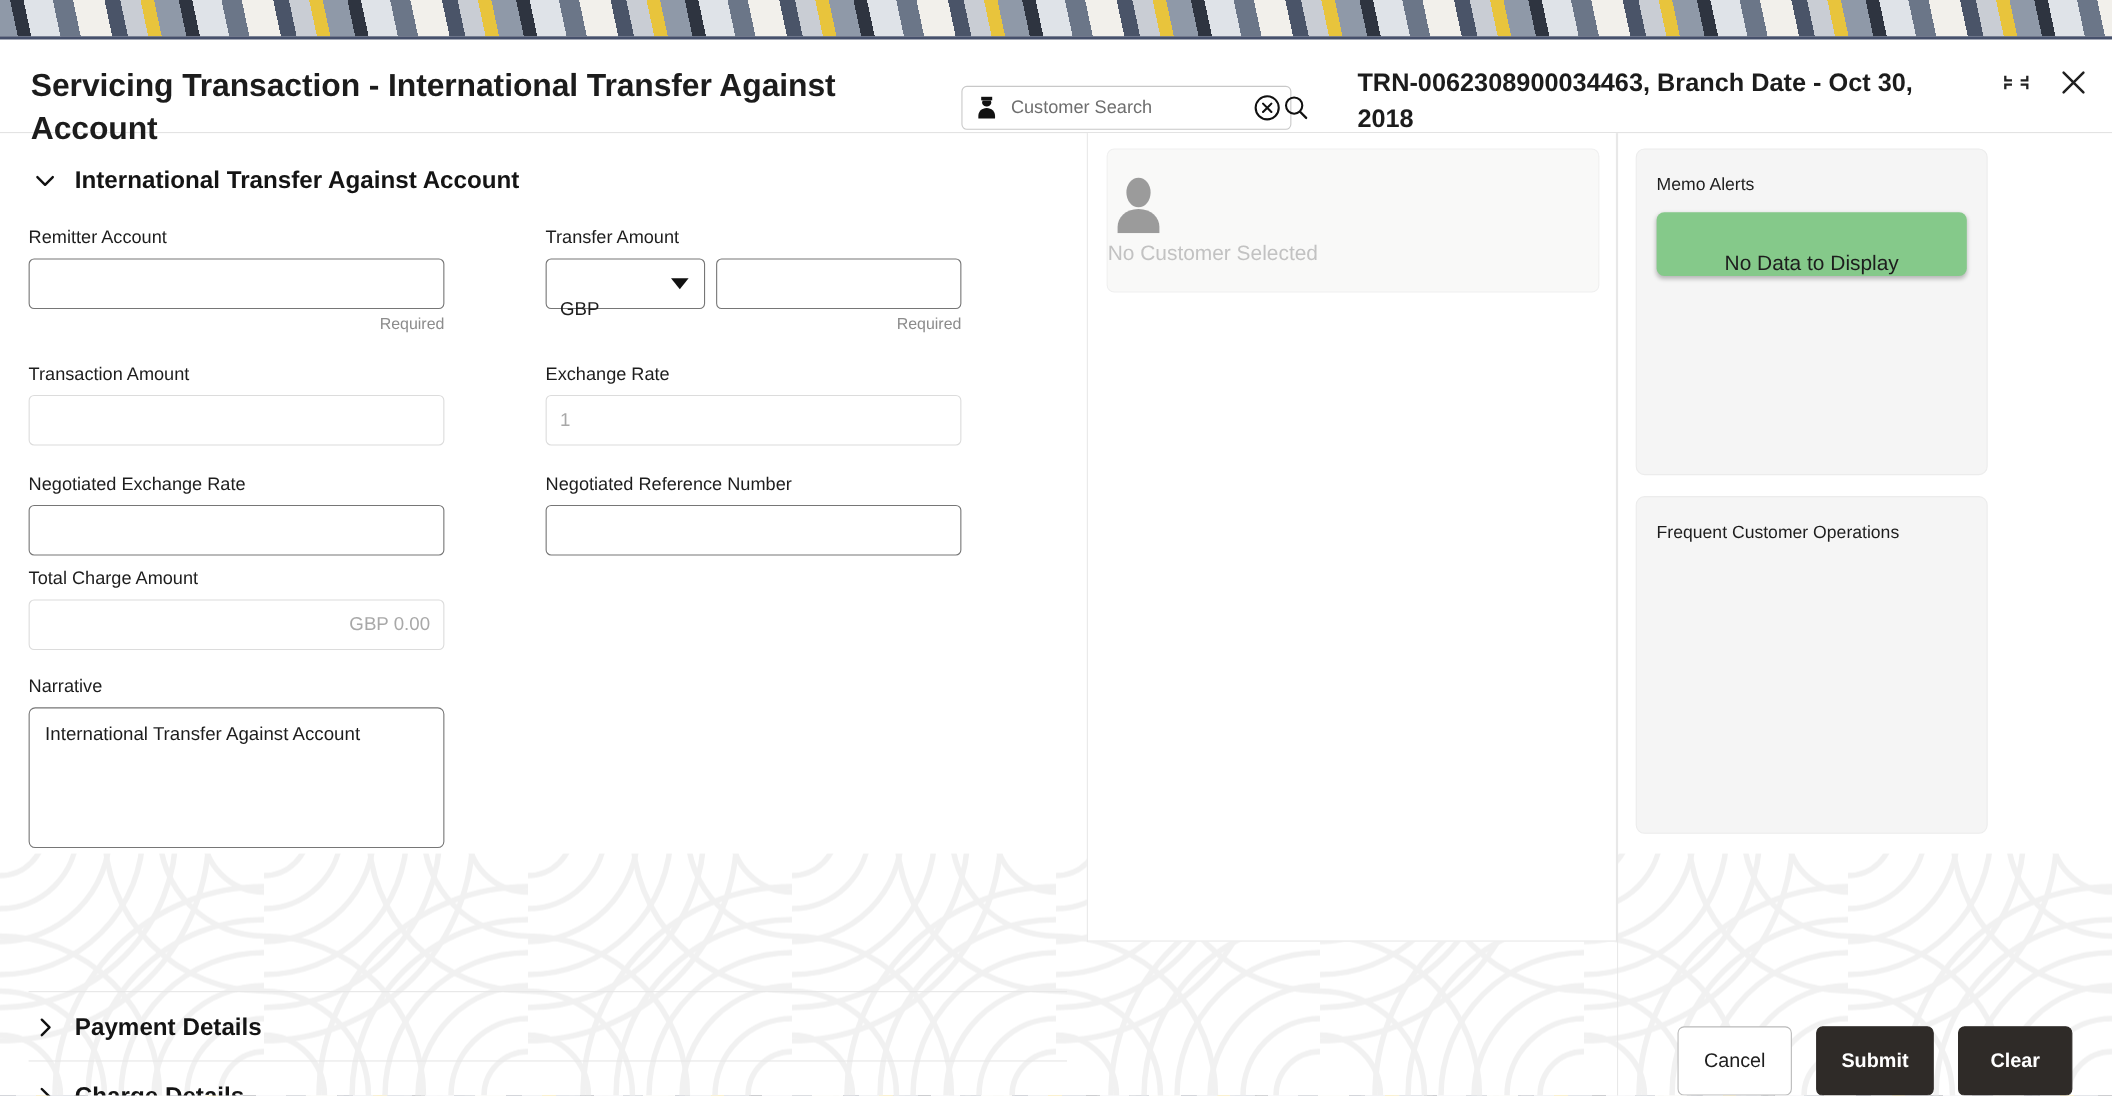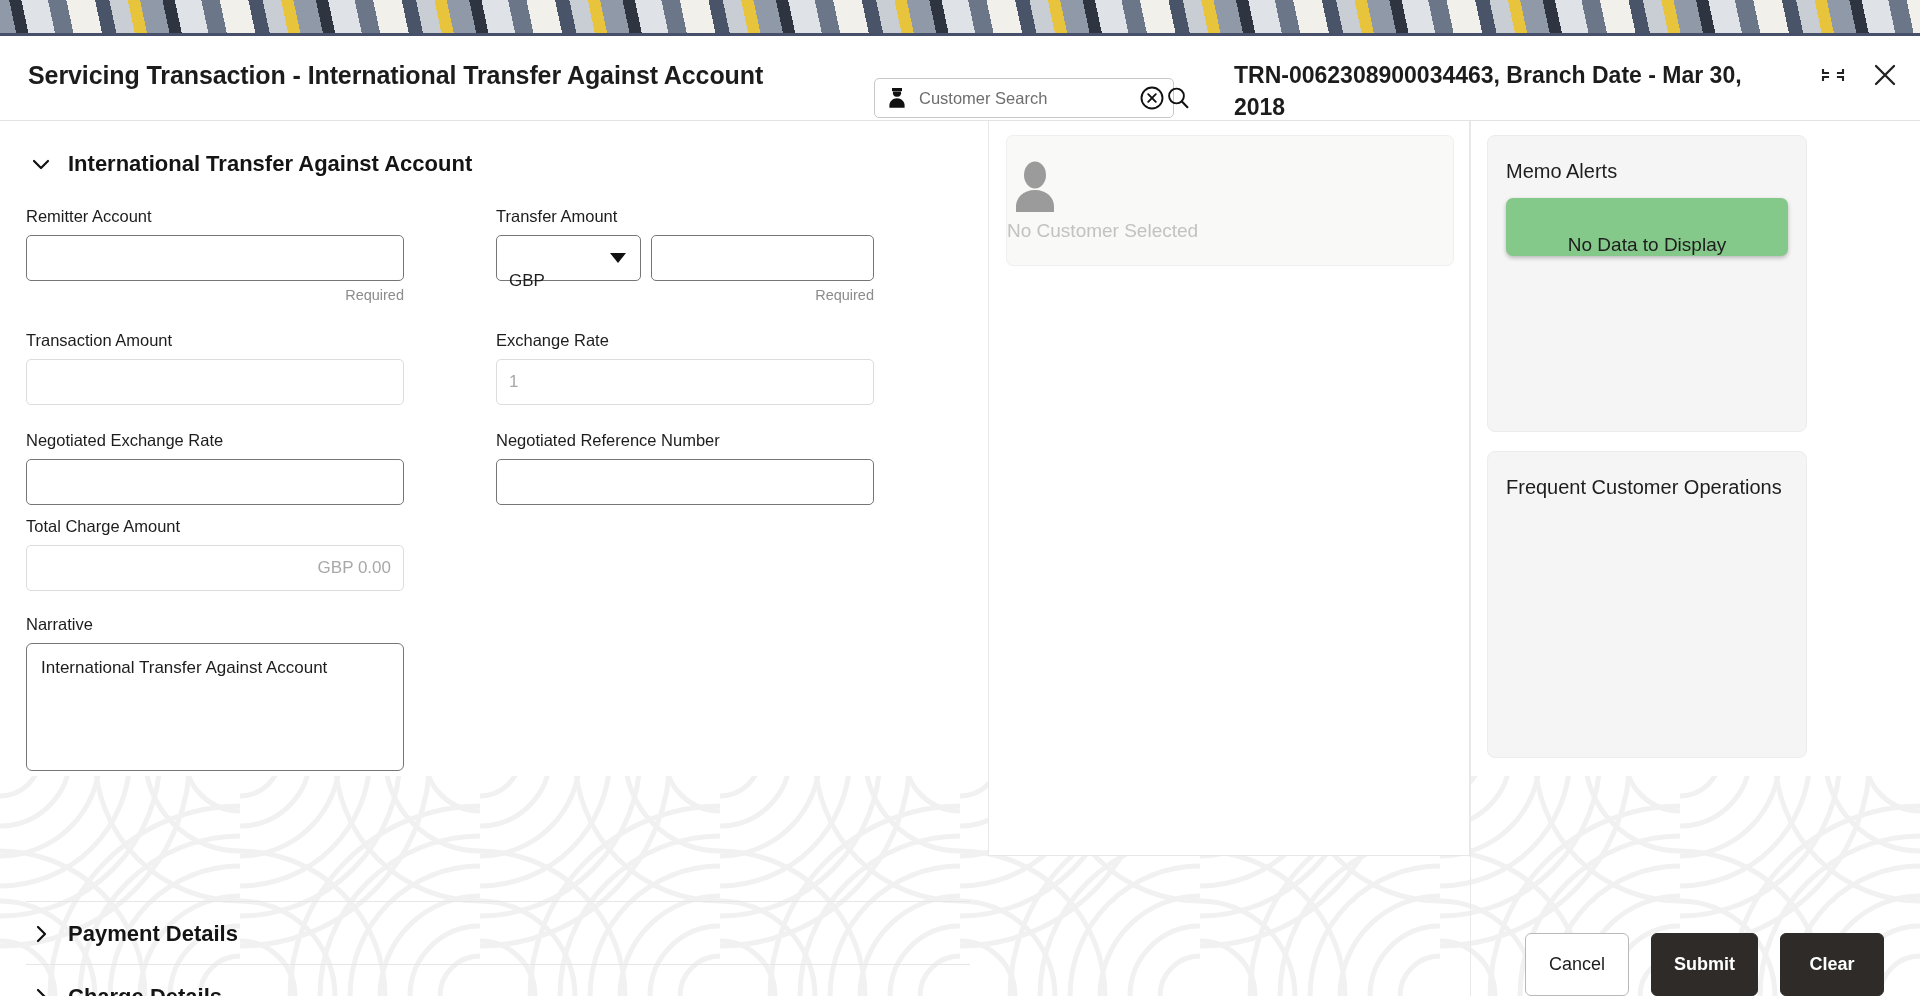--- a/index.html
+++ b/index.html
@@ -59,21 +59,21 @@
     position: relative;
     height: 85px;
     border-bottom: 1px solid #e3e3e3;
     background: #ffffff;
   }
   #page-title {
     position: absolute;
     left: 28px;
     top: 23px;
     width: 760px;
-    font-size: 25px;
+    font-size: 29px;
     font-weight: bold;
     line-height: 1.33;
     color: #1c1c1c;
     letter-spacing: -0.1px;
   }
 
   
   #customer-search {
     position: absolute;
     left: 874px;
@@ -274,21 +274,21 @@
     left: 16px;
     width: 320px;
     background: #f5f5f5;
     border: 1px solid #ececec;
     border-radius: 8px;
     padding: 22px 18px 0 18px;
   }
   #panel-memo { top: 14px; height: 297px; }
   #panel-freq { top: 330px; height: 307px; }
   .panel-title {
-    font-size: 20px;
+    font-size: 16px;
     color: #1d1d1d;
     line-height: 1.32;
     margin-bottom: 14px;
   }
   #no-data-banner {
     height: 58px;
     background: #85c98a;
     border-radius: 7px;
     box-shadow: 0 2px 4px rgba(0,0,0,0.25);
     display: flex;
@@ -386,21 +386,21 @@
         <svg class="search-ico" viewBox="0 0 26 26">
           <circle cx="13" cy="13" r="10.5" fill="none" stroke="#111" stroke-width="1.9"></circle>
           <path d="M9.2 9.2 L16.8 16.8 M16.8 9.2 L9.2 16.8" stroke="#111" stroke-width="1.9" stroke-linecap="round"></path>
         </svg>
         <svg class="search-ico" viewBox="0 0 26 26">
           <circle cx="11.5" cy="11" r="7.4" fill="none" stroke="#111" stroke-width="1.9"></circle>
           <path d="M16.9 16.6 L22.4 22.2" stroke="#111" stroke-width="2.1" stroke-linecap="round"></path>
         </svg>
       </div>
 
-      <div id="txn-ref">TRN-0062308900034463, Branch Date - Mar 30, 2018</div>
+      <div id="txn-ref">TRN-0062308900034463, Branch Date - Oct 30, 2018</div>
 
       <div id="win-controls">
         <svg class="win-btn" viewBox="0 0 26 26">
           <g stroke="#222" stroke-width="2.1" fill="none" stroke-linecap="square">
             <path d="M3 8 L3 11 L8 11"></path>
             <path d="M23 8 L23 11 L18 11"></path>
             <path d="M3 18 L3 15 L8 15"></path>
             <path d="M23 18 L23 15 L18 15"></path>
           </g>
         </svg>

